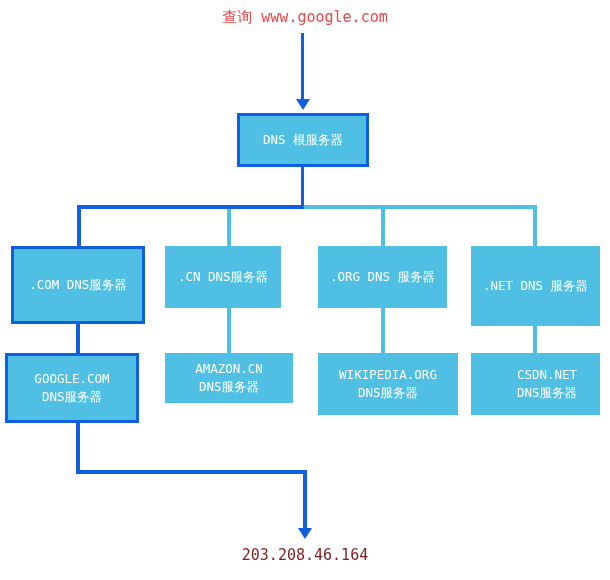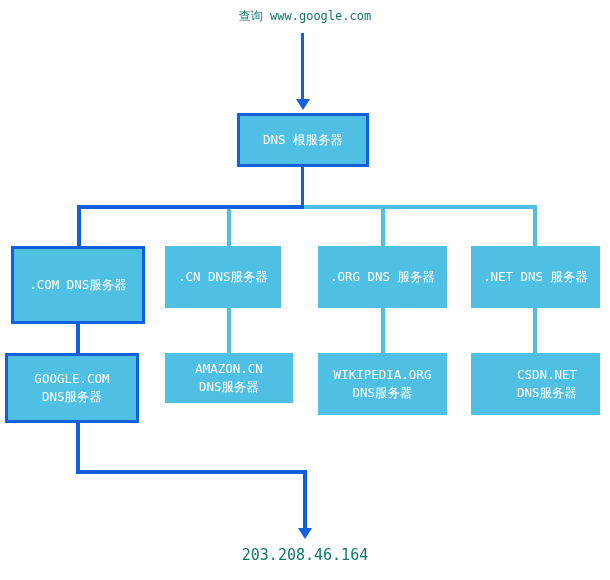--- a/index.html
+++ b/index.html
@@ -17,34 +17,34 @@
   }
 
   
   .query-title {
     position: absolute;
     left: 0;
     top: 8px;
     width: 610px;
     text-align: center;
     font-family: "DejaVu Sans Mono", "Liberation Mono", monospace;
-    font-size: 12px;
-    color: #0f766e;
+    font-size: 15px;
+    color: #ef4444;
     letter-spacing: 0px;
     white-space: nowrap;
   }
   .result-ip {
     position: absolute;
     left: 0;
     top: 546px;
     width: 610px;
     text-align: center;
     font-family: "DejaVu Sans Mono", "Liberation Mono", monospace;
     font-size: 15px;
-    color: #0f766e;
+    color: #7f1d1d;
     white-space: nowrap;
   }
 
   
   .node {
     position: absolute;
     box-sizing: border-box;
     background: #4fc0e3;
     color: #ffffff;
     display: flex;
@@ -112,38 +112,38 @@
 
   <div class="node highlight" style="left:11px; top:246px; width:134px; height:78px;">
     <span class="node-line">.COM DNS服务器</span>
   </div>
   <div class="node" style="left:165px; top:246px; width:116px; height:62px;">
     <span class="node-line">.CN DNS服务器</span>
   </div>
   <div class="node" style="left:318px; top:246px; width:129px; height:62px;">
     <span class="node-line">.ORG DNS 服务器</span>
   </div>
-  <div class="node" style="left:471px; top:246px; width:129px; height:62px;">
+  <div class="node" style="left:471px; top:246px; width:129px; height:80px;">
     <span class="node-line">.NET DNS 服务器</span>
   </div>
 
   <div class="conn dark" style="left:76px; top:306px; width:4px; height:50px;"></div>
   <div class="conn" style="left:227px; top:306px; width:4px; height:50px;"></div>
   <div class="conn" style="left:381px; top:306px; width:4px; height:50px;"></div>
   <div class="conn" style="left:533px; top:306px; width:4px; height:50px;"></div>
 
   <div class="node highlight" style="left:5px; top:353px; width:134px; height:70px;">
     <span class="node-line">GOOGLE.COM</span>
     <span class="node-line">DNS服务器</span>
   </div>
   <div class="node" style="left:165px; top:353px; width:128px; height:50px;">
     <span class="node-line">AMAZON.CN</span>
     <span class="node-line">DNS服务器</span>
   </div>
-  <div class="node" style="left:318px; top:353px; width:129px; height:62px;">
+  <div class="node" style="left:318px; top:353px; width:140px; height:62px;">
     <span class="node-line">WIKIPEDIA.ORG</span>
     <span class="node-line">DNS服务器</span>
   </div>
   <div class="node" style="left:471px; top:353px; width:129px; height:62px;padding-left:23px;">
     <span class="node-line">CSDN.NET</span>
     <span class="node-line">DNS服务器</span>
   </div>
 
   <div class="conn dark" style="left:76px; top:413px; width:4px; height:61px;"></div>
   <div class="conn dark" style="left:76px; top:470px; width:231px; height:4px;"></div>

